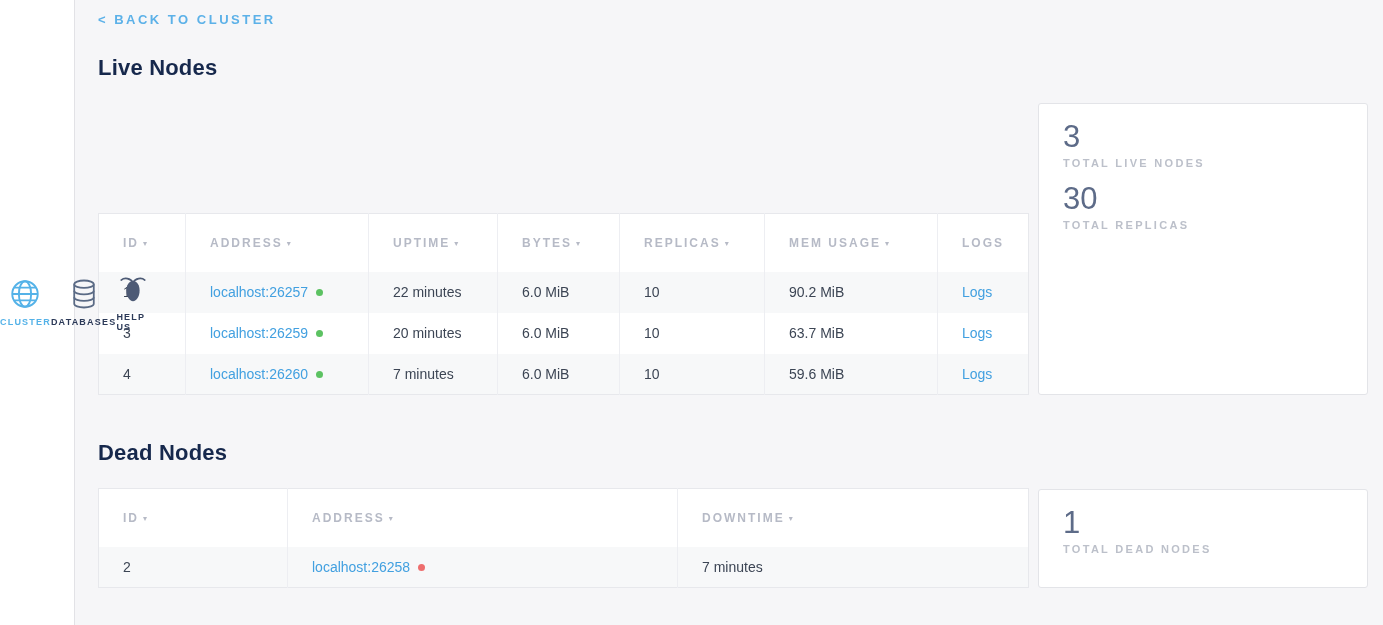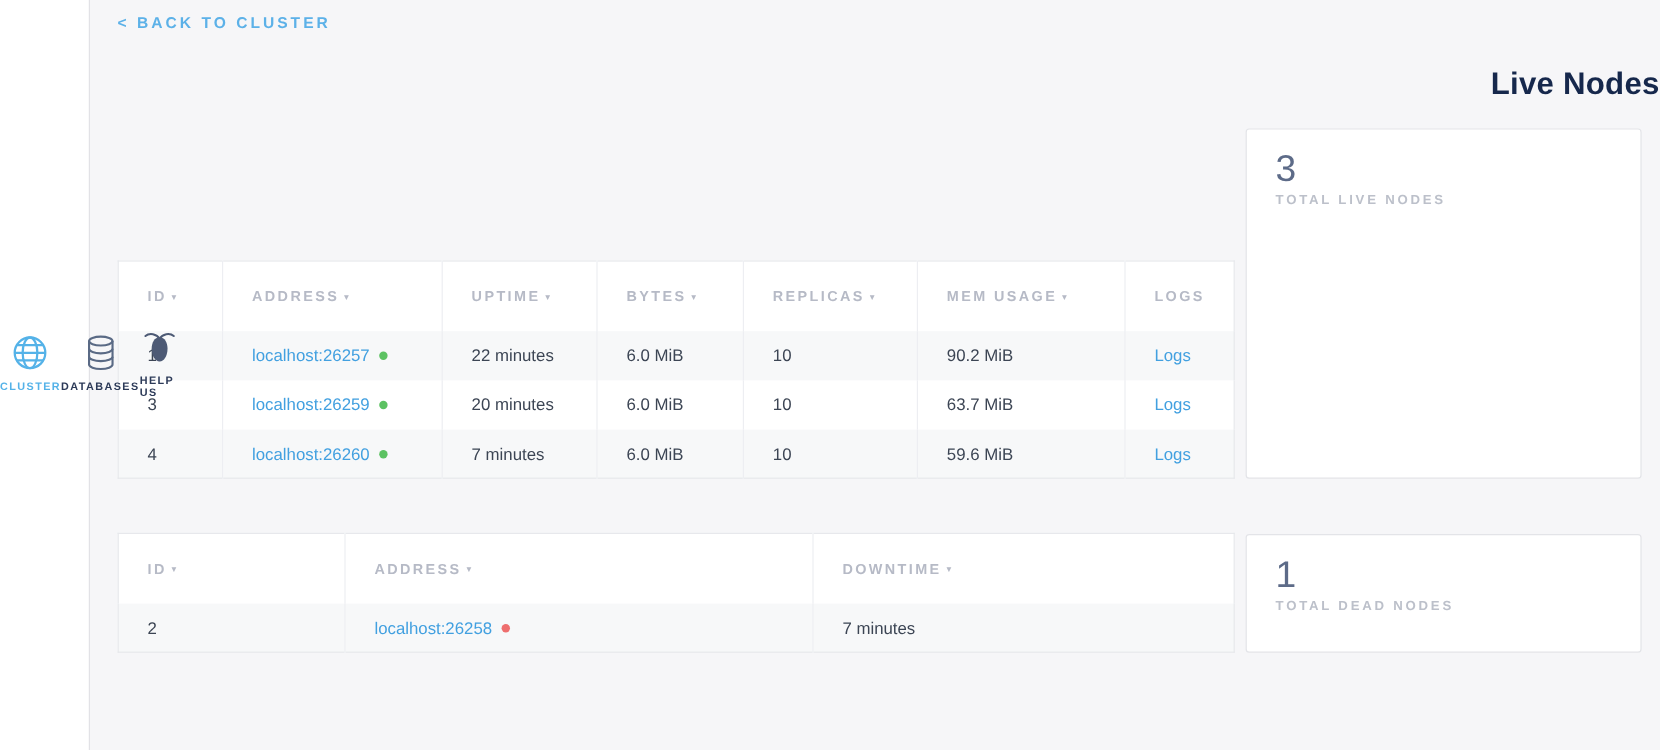--- a/index.html
+++ b/index.html
@@ -30,22 +30,22 @@
   .main { margin-left: 76px; padding: 10px 0 0 22px; border-radius: 27px; }
 
   .back-link {
     display: inline-block;
     color: #5cb1e8; font-size: 13px; font-weight: bold;
     letter-spacing: 2.5px; text-decoration: none; text-transform: uppercase;
     margin-bottom: 28px; cursor: pointer;
   }
 
   .section-title {
-    font-size: 26px; font-weight: bold; color: #16284c;
-    margin-bottom: 22px; letter-spacing: 0.2px; text-align: right;
+    font-size: 22px; font-weight: bold; color: #16284c;
+    margin-bottom: 22px; letter-spacing: 0.2px;
   }
 
   .section-row { display: flex; align-items: flex-end; }
 
   
   table.nodes {
     border-collapse: collapse; table-layout: fixed;
     background: #ffffff; border: 1px solid #e7e8ec;
   }
   table.nodes th {
@@ -194,26 +194,31 @@
             <td><a class="tbl-link">Logs</a></td>
           </tr>
         </tbody>
       </table>
 
       <aside class="summary-card live-card">
         <div class="stat">
           <div class="stat-value">3</div>
           <div class="stat-label">Total live nodes</div>
         </div>
+        <div class="stat">
+          <div class="stat-value">30</div>
+          <div class="stat-label">Total replicas</div>
+        </div>
       </aside>
     </div>
   </section>
 
   
   <section class="dead-section">
+    <h1 class="section-title">Dead Nodes</h1>
 
     <div class="section-row">
       <table class="nodes">
         <colgroup>
           <col class="dcol-id">
             <col class="dcol-addr">
             <col class="dcol-down">
         </colgroup>
         <thead>
           <tr>

